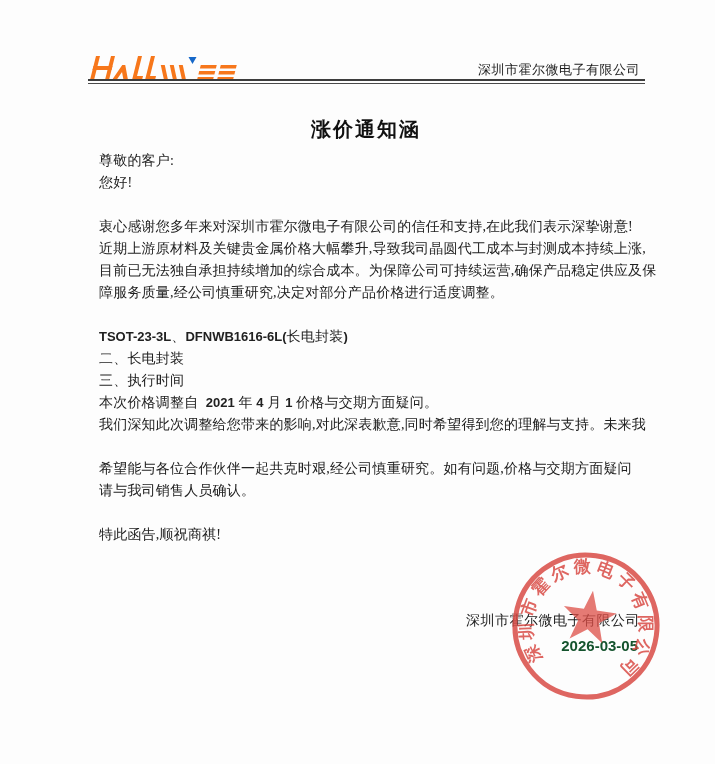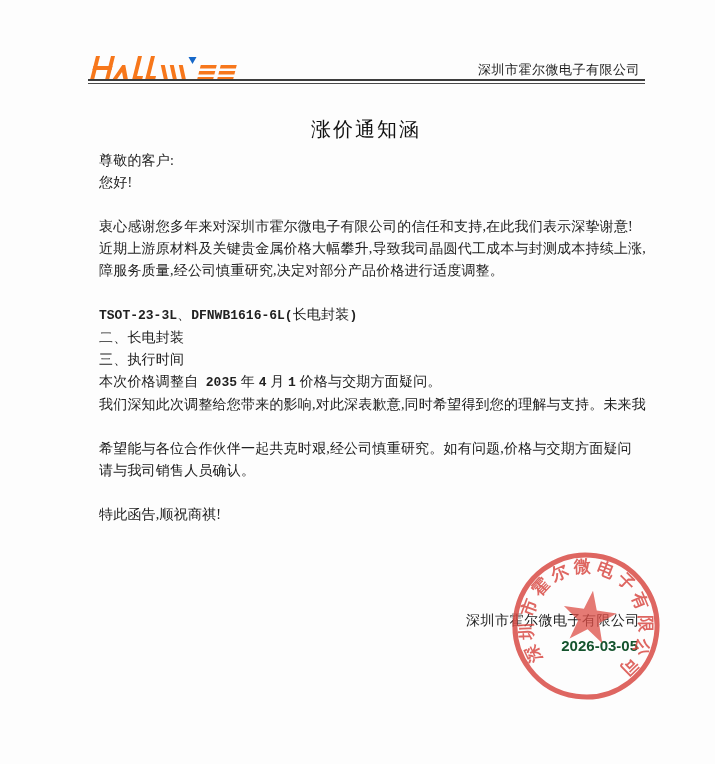--- a/index.html
+++ b/index.html
@@ -19,28 +19,28 @@
     font-size:13px;letter-spacing:0.5px;color:#1c1c1c;
   }
   .header-rule{
     position:absolute;left:88px;top:79px;width:557px;height:2px;
     border-top:2px solid #3d3d3d;border-bottom:1px solid #4a4a4a;
   }
 
   
   .doc-title{
     position:absolute;left:88px;top:116px;width:556px;
-    text-align:center;font-size:20px;font-weight:normal;letter-spacing:2px;color:#111;
+    text-align:center;font-size:20px;font-weight:bold;letter-spacing:2px;color:#111;
   }
 
   
   .body-block{position:absolute;left:88px;top:150px;width:560px;font-size:14px;margin-left:11px;}
   .line{min-height:22px;line-height:22px;white-space:pre-wrap;letter-spacing:0.2px;}
   .latin{
-    font-family:Liberation Mono, monospace;
+    font-family:Liberation Sans, sans-serif;
     font-weight:600;font-size:13px;letter-spacing:0;text-align:center;
   }
 
   
   .sig-company{position:absolute;top:612px;right:75px;font-size:14px;letter-spacing:0.5px;color:#1c1c1c;}
   .sig-date{
     position:absolute;top:637px;right:77px;
     font-family:"Liberation Sans","DejaVu Sans",sans-serif;
     font-weight:700;font-size:15px;color:#14532d;
   }
@@ -91,26 +91,27 @@
   <div class="header-rule"></div>
 
   <div class="doc-title">涨价通知涵</div>
 
   <div class="body-block">
       <div class="line"><span>尊敬的客户:</span></div>
       <div class="line"><span>您好!</span></div>
       <div class="line"></div>
       <div class="line"><span>衷心感谢您多年来对深圳市霍尔微电子有限公司的信任和支持,在此我们表示深挚谢意!</span></div>
       <div class="line"><span>近期上游原材料及关键贵金属价格大幅攀升,导致我司晶圆代工成本与封测成本持续上涨,</span></div>
+      <div class="line"><span>目前已无法独自承担持续增加的综合成本。为保障公司可持续运营,确保产品稳定供应及保</span></div>
       <div class="line"><span>障服务质量,经公司慎重研究,决定对部分产品价格进行适度调整。</span></div>
       <div class="line"></div>
       <div class="line"><span class="latin">TSOT-23-3L</span><span>、</span><span class="latin">DFNWB1616-6L(</span><span>长电封装</span><span class="latin">)</span></div>
       <div class="line"><span>二、长电封装</span></div>
       <div class="line"><span>三、执行时间</span></div>
-      <div class="line"><span>本次价格调整自  </span><span class="latin">2035</span><span> 年 </span><span class="latin">4</span><span> 月 </span><span class="latin">1</span><span> 价格与交期方面疑问。</span></div>
+      <div class="line"><span>本次价格调整自  </span><span class="latin">2021</span><span> 年 </span><span class="latin">4</span><span> 月 </span><span class="latin">1</span><span> 价格与交期方面疑问。</span></div>
       <div class="line"><span>我们深知此次调整给您带来的影响,对此深表歉意,同时希望得到您的理解与支持。未来我</span></div>
       <div class="line"></div>
       <div class="line"><span>希望能与各位合作伙伴一起共克时艰,经公司慎重研究。如有问题,价格与交期方面疑问</span></div>
       <div class="line"><span>请与我司销售人员确认。</span></div>
       <div class="line"></div>
       <div class="line"><span>特此函告,顺祝商祺!</span></div>
     </div>
 
   <div class="sig-company">深圳市霍尔微电子有限公司</div>
   <div class="sig-date">2026-03-05</div>

